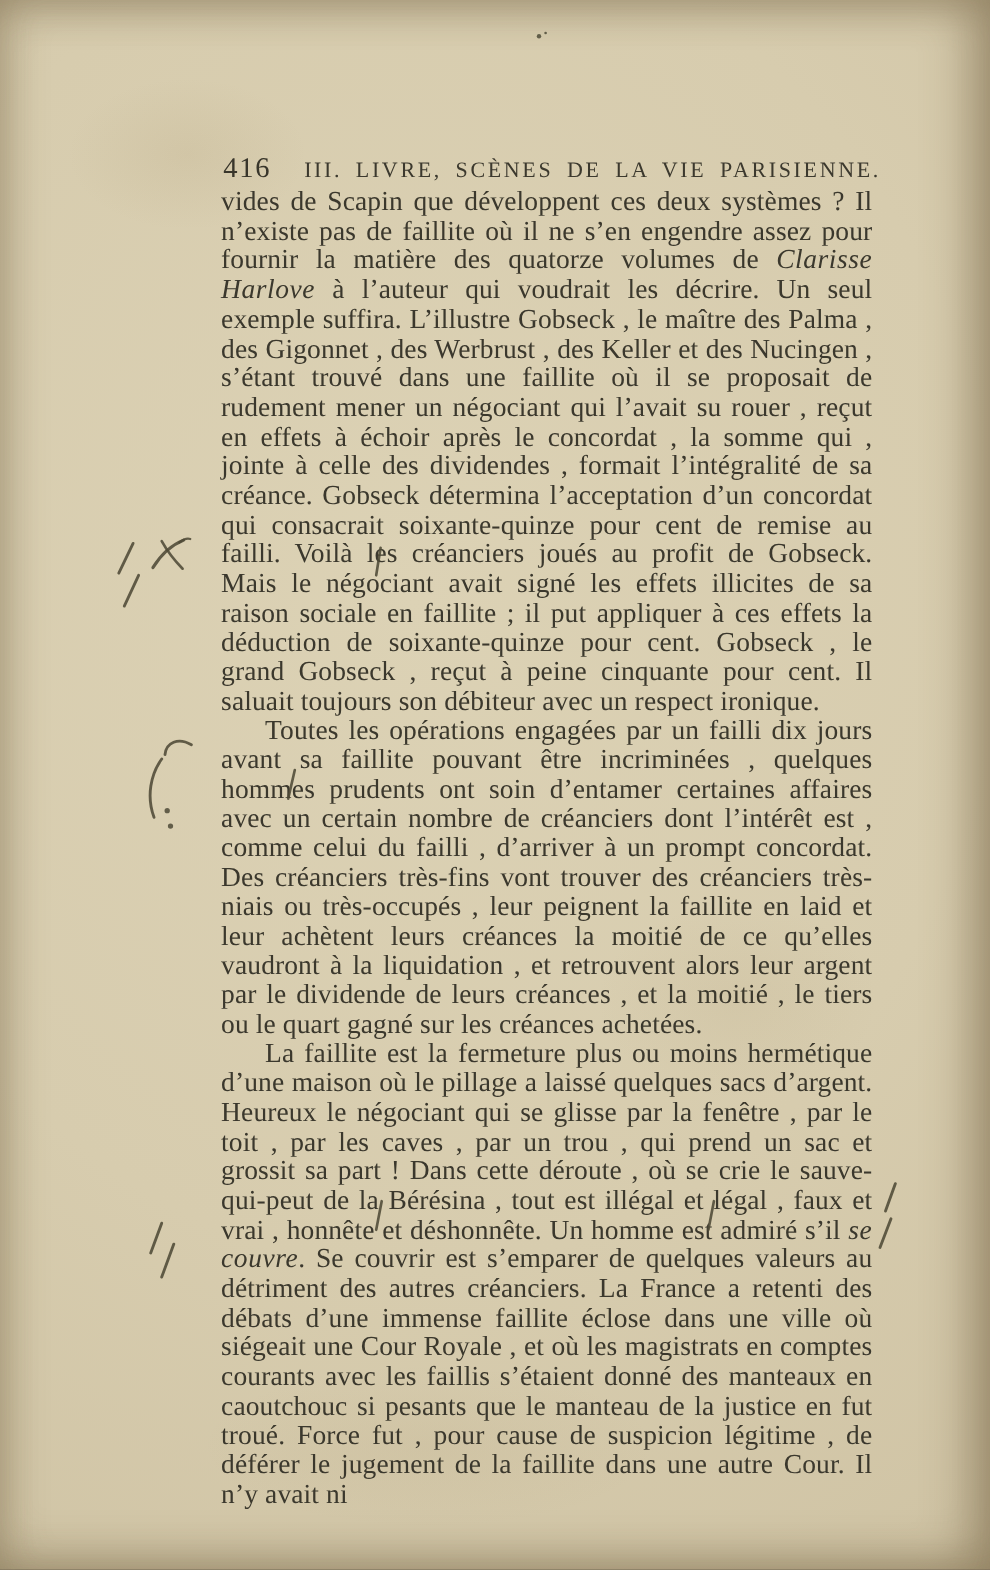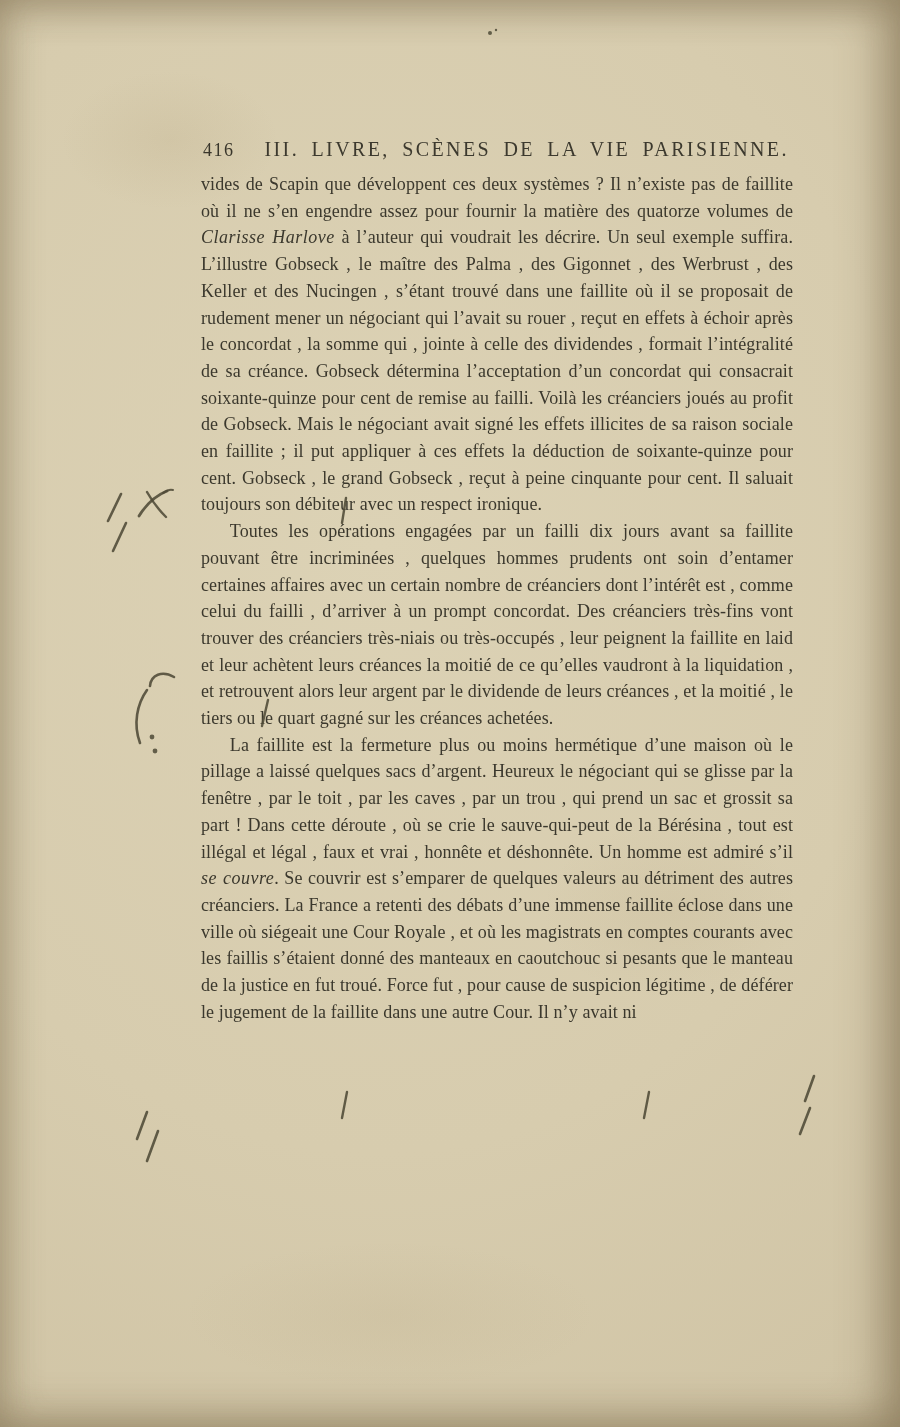--- a/index.html
+++ b/index.html
@@ -26,37 +26,37 @@
     position: absolute;
     top: 138px;
     left: 203px;
     width: 592px;
     display: flex;
     align-items: baseline;
     gap: 30px;
     white-space: nowrap;
   }
   .page-number {
-    font-size: 18px;
+    font-size: 26px;
     letter-spacing: 1.5px;
     color: #39362b;
   }
   .running-title {
     font-size: 20px;
     letter-spacing: 2.4px;
     word-spacing: 5px;
     color: #3c392e;
   }
 
   .text-block {
     position: absolute;
     top: 171px;
     left: 201px;
     width: 592px;
-    font-size: 18px;
+    font-size: 25px;
     line-height: 26.7px;
     text-align: justify;
     color: #3b382d;
     letter-spacing: 0.1px;
   }
   .para { text-indent: 1.6em; }
   .para.first { text-indent: 0; }
   .it { font-style: italic; letter-spacing: 0.5px; }
 
   .ink-layer {

